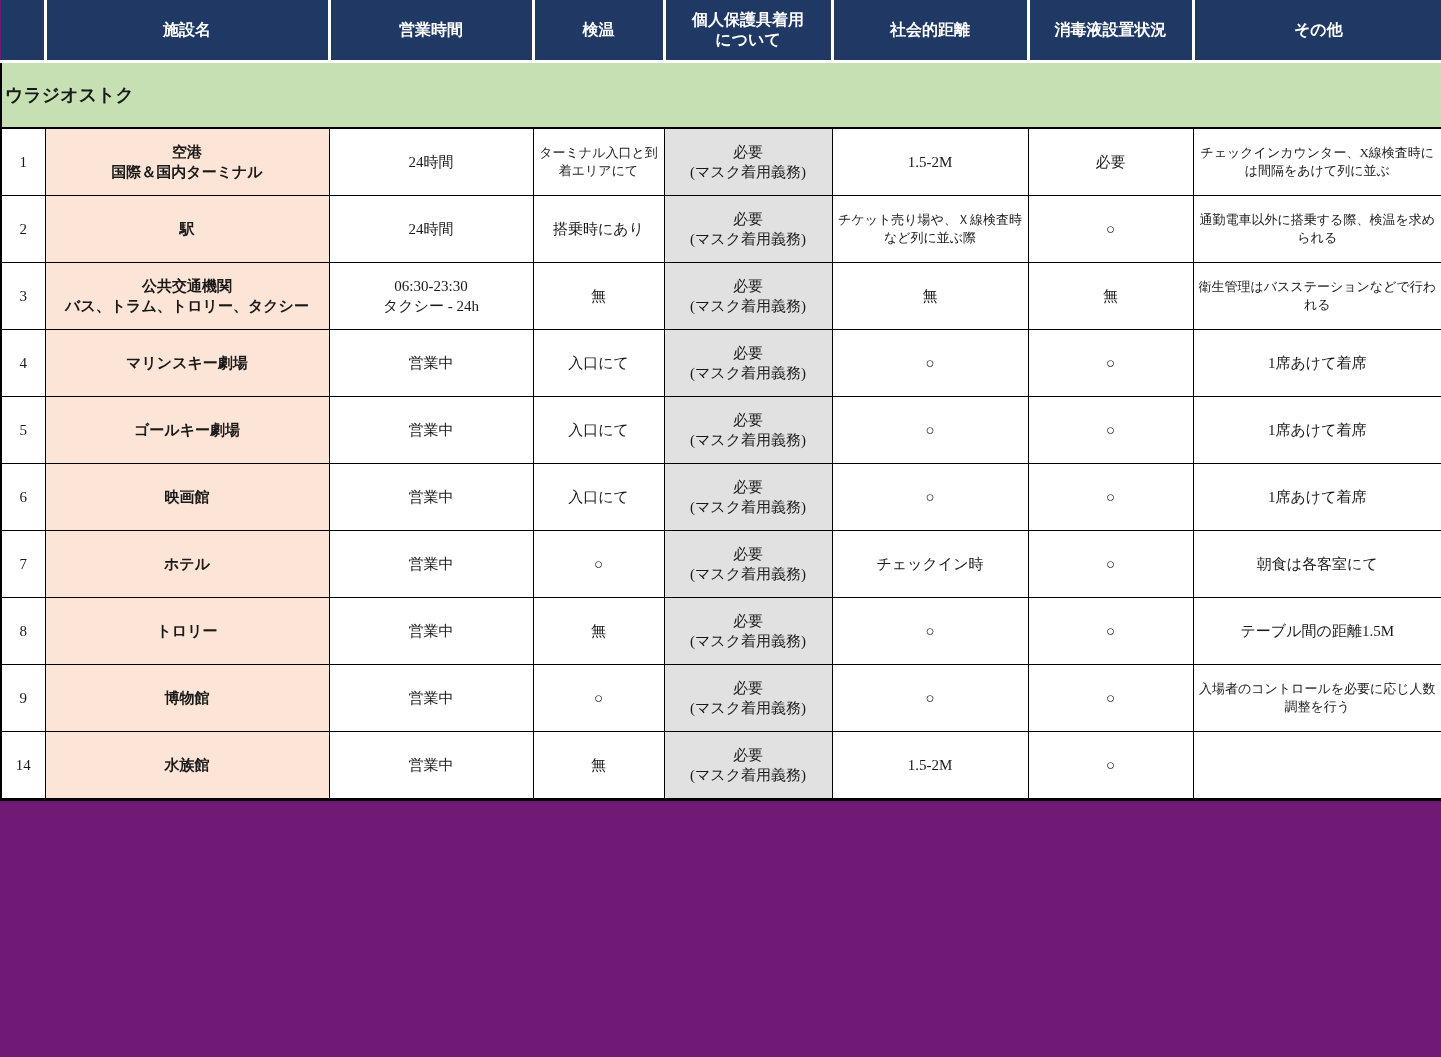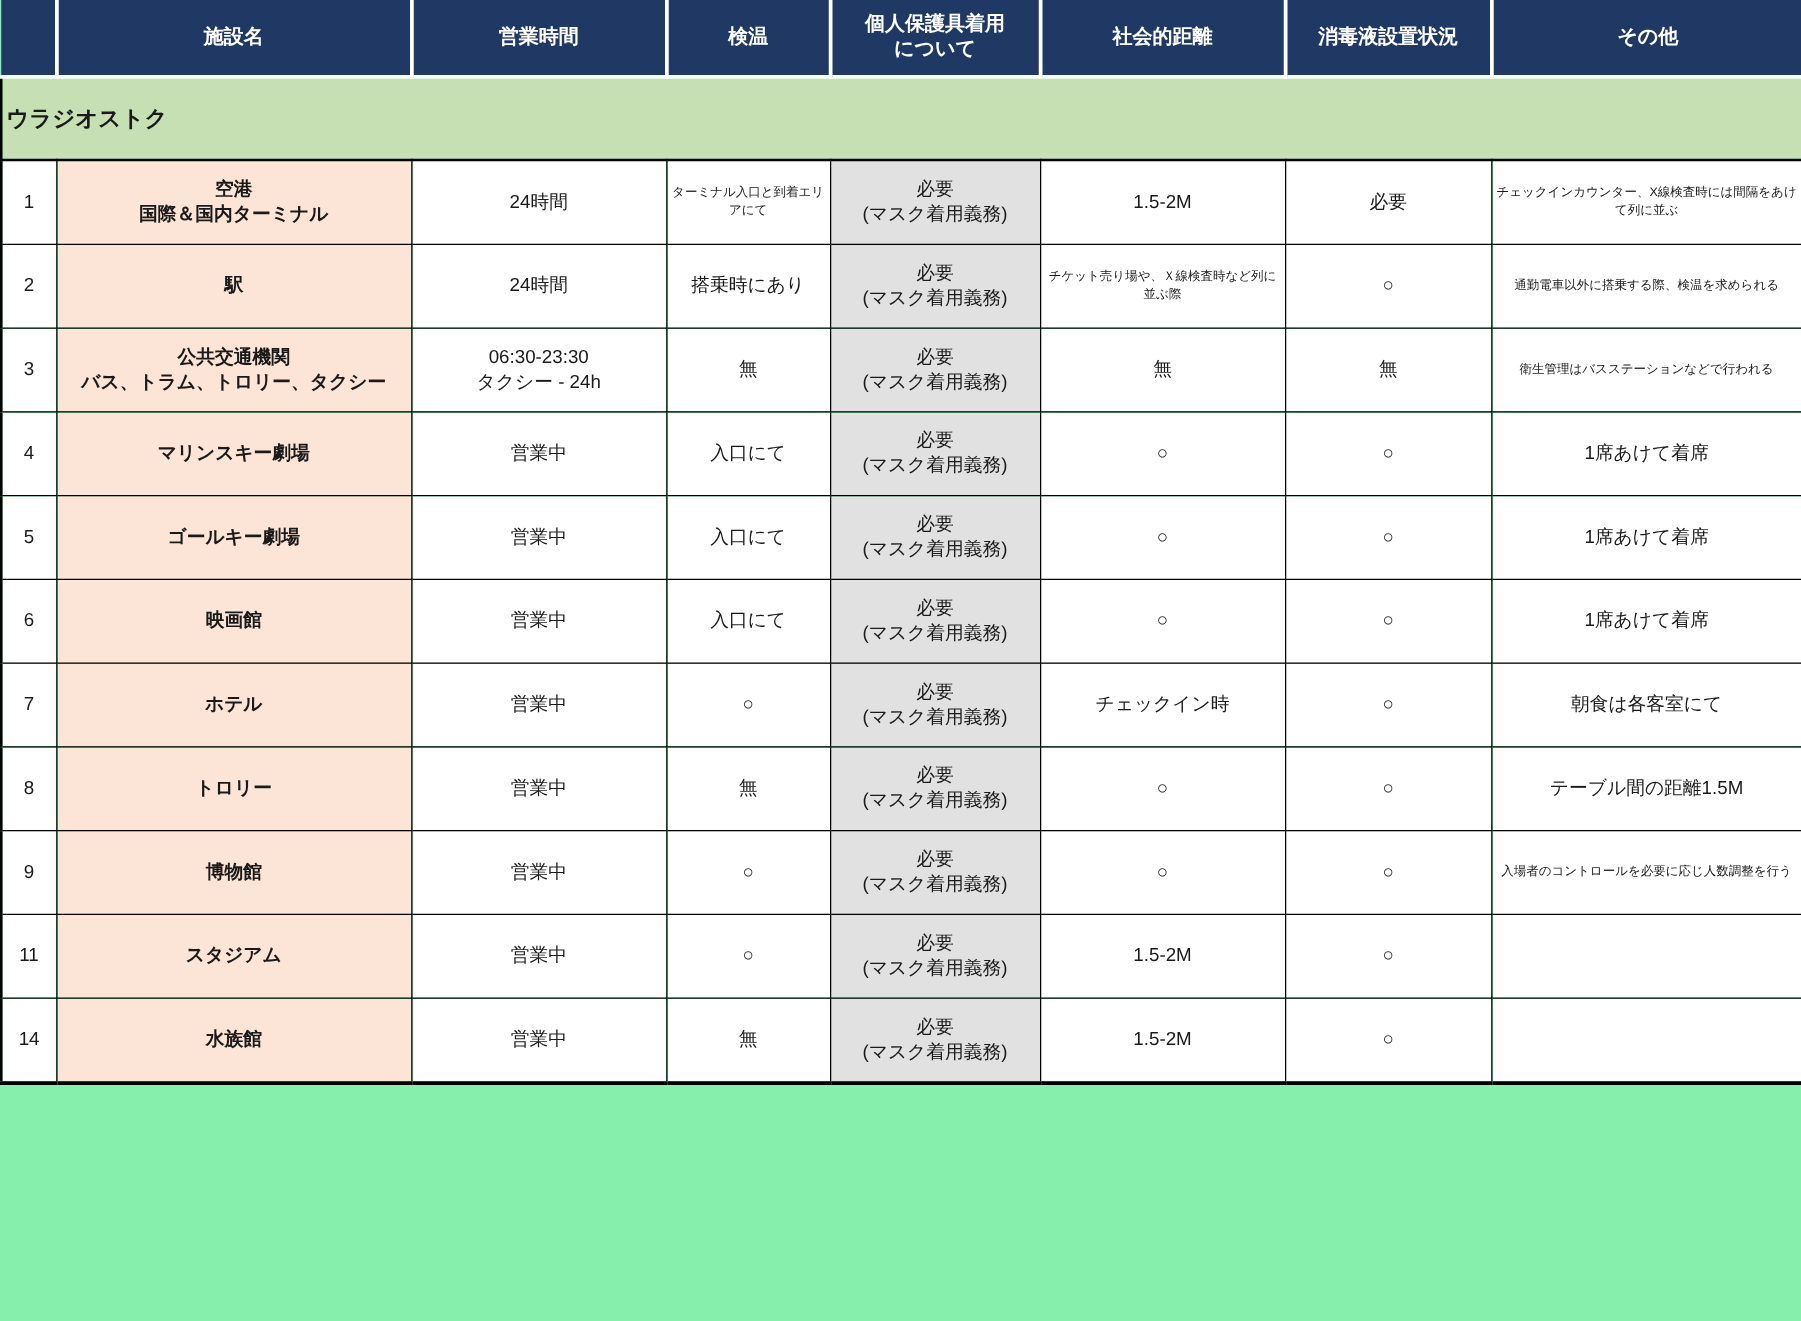--- a/index.html
+++ b/index.html
@@ -4,22 +4,23 @@
 <style>
   html, body {
     margin: 0;
     padding: 0;
     background: #ffffff;
     font-family: "Liberation Sans", "DejaVu Sans", sans-serif;
   }
   #page {
     width: 1441px;
     height: 1057px;
-    background: #86efac;
+    background: #701a75;
     overflow: hidden;
+    font-family: Liberation Serif, serif;
   }
   table {
     border-collapse: collapse;
     table-layout: fixed;
     width: 1441px;
   }
   
   thead th {
     background: #1F3864;
     color: #ffffff;
@@ -65,21 +66,21 @@
   tbody td:last-child  { border-right: 2px solid #000000; }
   .region-row td { border-left: 2px solid #000000; border-right: 2px solid #000000; }
 
   td.col-facility {
     background: #FCE4D6;
     font-weight: bold;
   }
   td.col-ppe {
     background: #E2E1E1;
   }
-  td.small { font-size: 10px; line-height: 1.4; }
+  td.small { font-size: 13px; line-height: 1.4; }
 </style>
 </head>
 <body>
 
 <div id="page">
   <table>
     <colgroup>
       <col style="width:44px">
       <col style="width:284px">
       <col style="width:204px">
@@ -202,31 +203,20 @@
           <td class="col-facility">博物館</td>
           <td class="col-hours">営業中</td>
           <td class="col-temp">○</td>
           <td class="col-ppe">必要
 (マスク着用義務)</td>
           <td class="col-distance">○</td>
           <td class="col-sanitizer">○</td>
           <td class="col-other small">入場者のコントロールを必要に応じ人数調整を行う</td>
         </tr>
         <tr>
-          <td class="col-no">11</td>
-          <td class="col-facility">スタジアム</td>
-          <td class="col-hours">営業中</td>
-          <td class="col-temp">○</td>
-          <td class="col-ppe">必要
-(マスク着用義務)</td>
-          <td class="col-distance">1.5-2M</td>
-          <td class="col-sanitizer">○</td>
-          <td class="col-other"></td>
-        </tr>
-        <tr>
           <td class="col-no">14</td>
           <td class="col-facility">水族館</td>
           <td class="col-hours">営業中</td>
           <td class="col-temp">無</td>
           <td class="col-ppe">必要
 (マスク着用義務)</td>
           <td class="col-distance">1.5-2M</td>
           <td class="col-sanitizer">○</td>
           <td class="col-other"></td>
         </tr>

